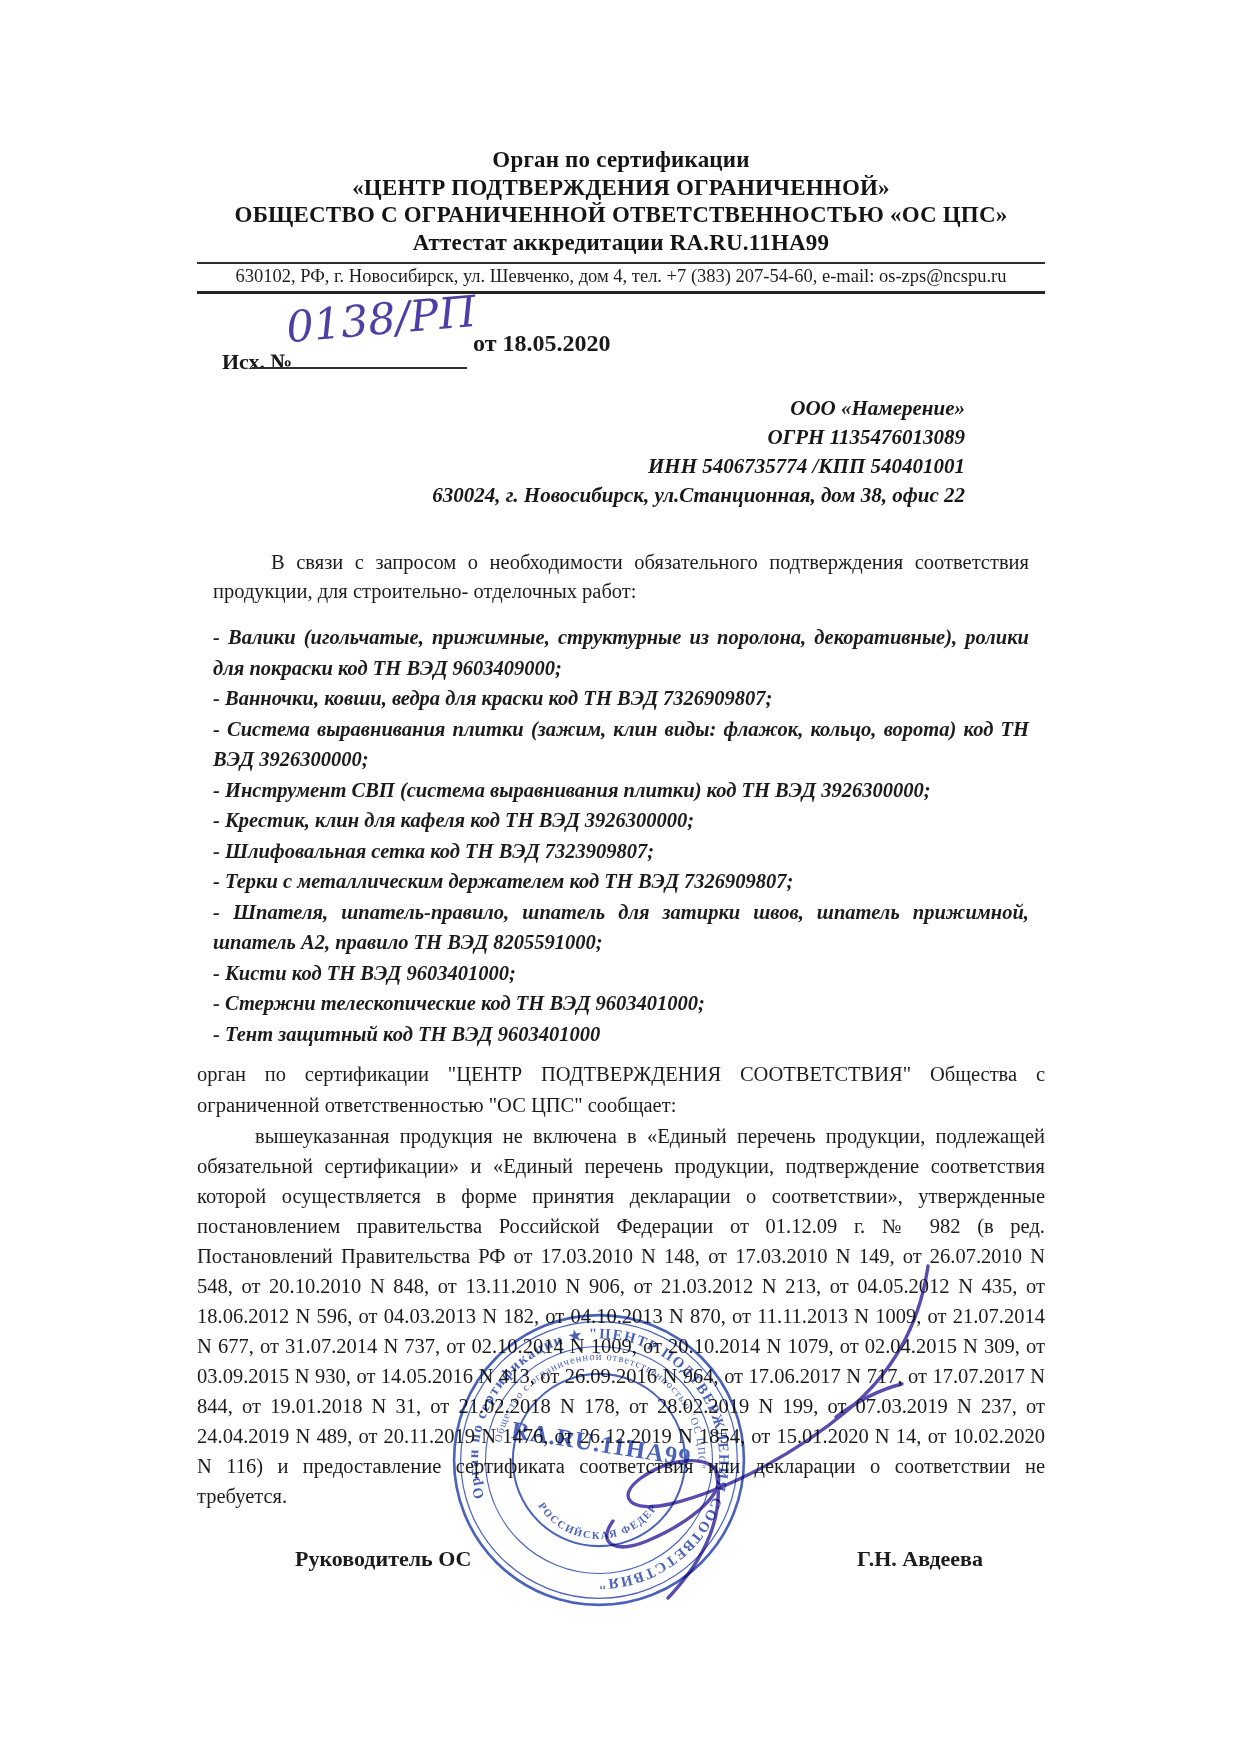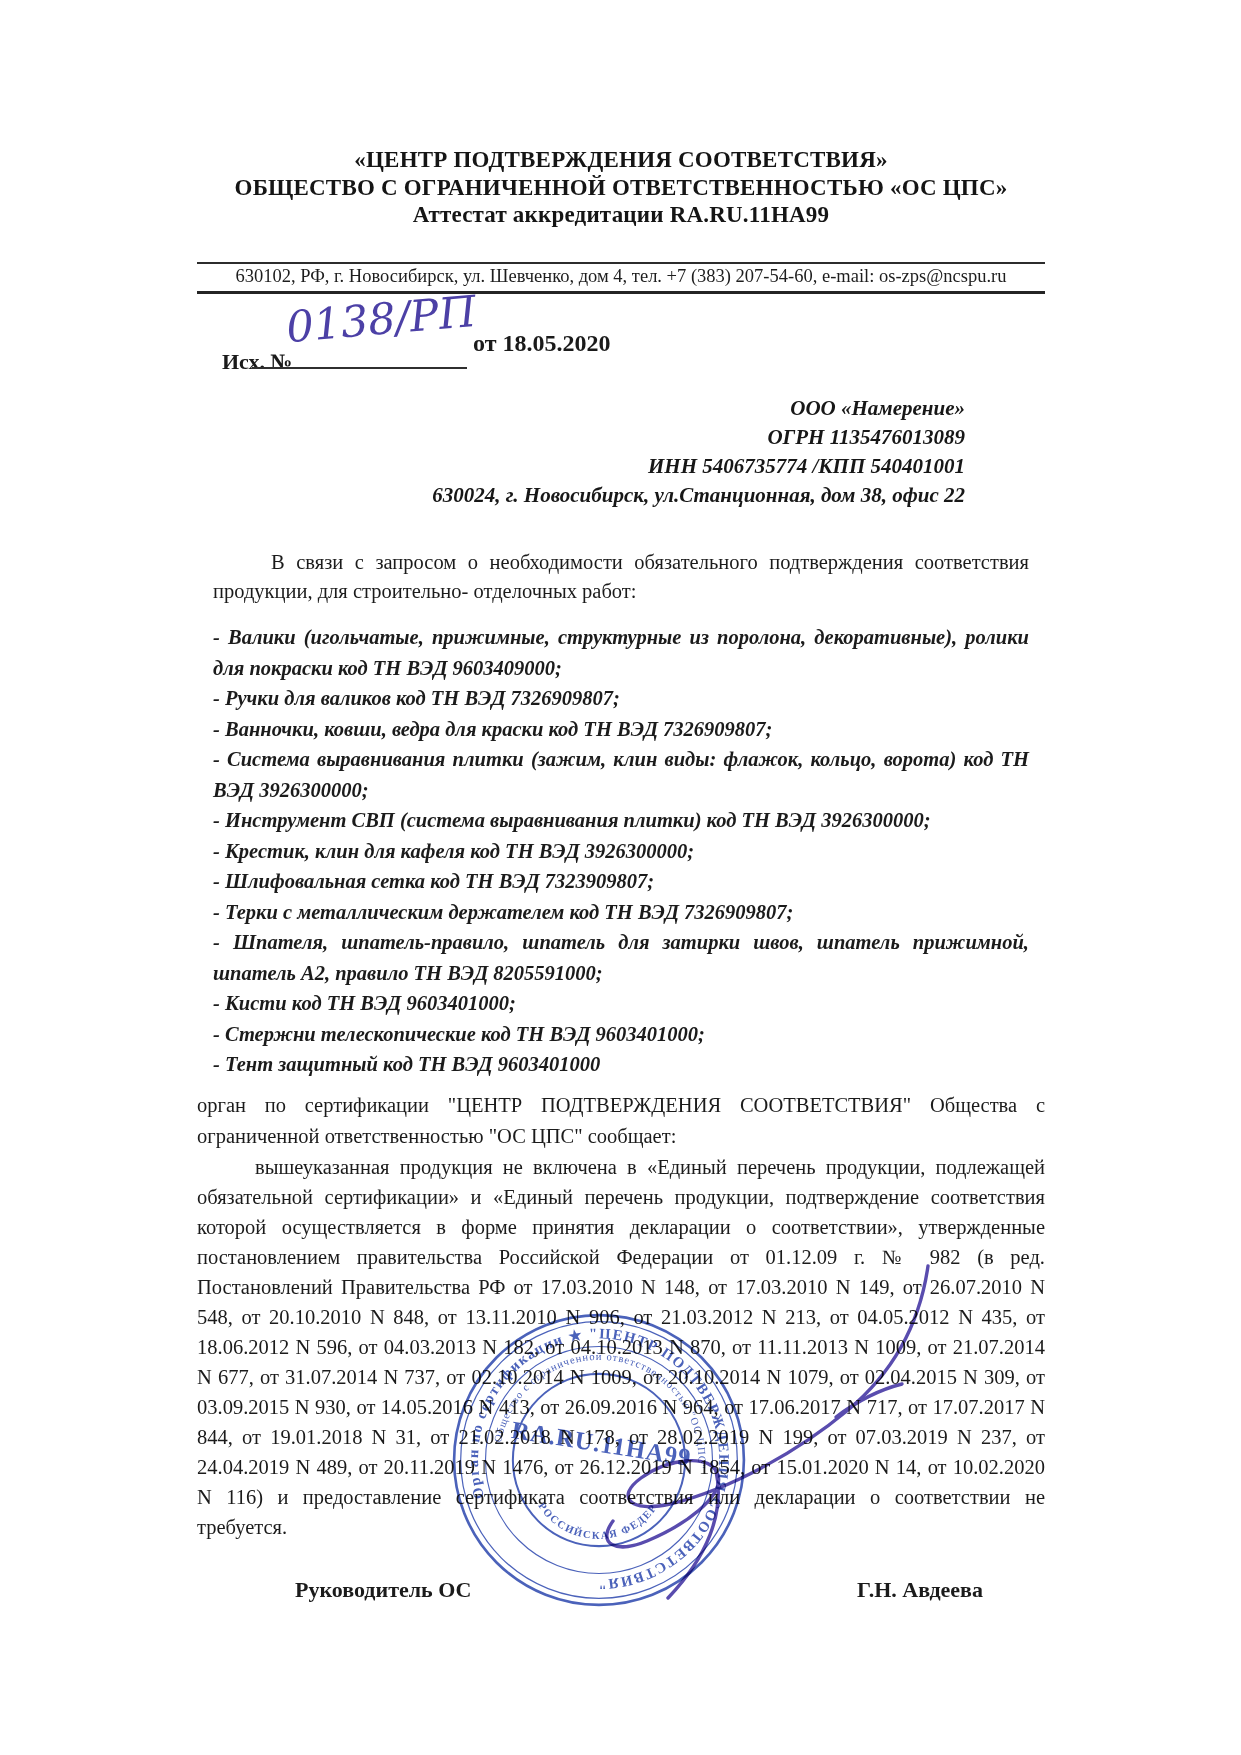--- a/index.html
+++ b/index.html
@@ -42,21 +42,22 @@
   
   .stamp{position:absolute;left:447px;top:1308px;width:304px;height:304px;mix-blend-mode:multiply;opacity:.92;}
   .ink{position:absolute;left:0;top:0;width:1241px;height:1755px;mix-blend-mode:multiply;pointer-events:none;}
 </style>
 </head>
 <body>
 
 <div class="page">
 
   <div class="letterhead">
-    <div>«ЦЕНТР ПОДТВЕРЖДЕНИЯ СООТВЕТСТВИЯ»</div>
+    <div>Орган по сертификации</div>
+    <div>«ЦЕНТР ПОДТВЕРЖДЕНИЯ ОГРАНИЧЕННОЙ»</div>
     <div>ОБЩЕСТВО С ОГРАНИЧЕННОЙ ОТВЕТСТВЕННОСТЬЮ «ОС ЦПС»</div>
     <div>Аттестат аккредитации RA.RU.11НА99</div>
   </div>
 
   <div class="address-band">630102, РФ, г. Новосибирск, ул. Шевченко, дом 4, тел. +7 (383) 207-54-60,  e-mail: os-zps@ncspu.ru</div>
 
   <span class="ref-label">Исх. №</span>
   <span class="hand">0138/РП</span>
   <div class="ref-underline"></div>
   <span class="ref-date">от 18.05.2020</span>
@@ -65,21 +66,20 @@
     <div>ООО «Намерение»</div>
     <div>ОГРН 1135476013089</div>
     <div>ИНН 5406735774 /КПП 540401001</div>
     <div>630024, г. Новосибирск, ул.Станционная, дом 38, офис 22</div>
   </div>
 
   <div class="flow">
     <p class="intro">В связи с запросом о необходимости обязательного подтверждения соответствия продукции, для строительно- отделочных работ:</p>
     <div class="plist">
       <div>- Валики (игольчатые, прижимные, структурные из поролона, декоративные), ролики для покраски код ТН ВЭД 9603409000;</div>
-      <div>- Ручки для валиков код ТН ВЭД 7326909807;</div>
       <div>- Ванночки, ковши, ведра для краски код ТН ВЭД 7326909807;</div>
       <div>- Система выравнивания плитки (зажим, клин виды: флажок, кольцо, ворота) код ТН ВЭД 3926300000;</div>
       <div>- Инструмент СВП (система выравнивания плитки) код ТН ВЭД 3926300000;</div>
       <div>- Крестик, клин для кафеля код ТН ВЭД 3926300000;</div>
       <div>- Шлифовальная сетка код ТН ВЭД 7323909807;</div>
       <div>- Терки с металлическим держателем код ТН ВЭД 7326909807;</div>
       <div>- Шпателя, шпатель-правило, шпатель для затирки швов, шпатель прижимной, шпатель А2, правило ТН ВЭД 8205591000;</div>
       <div>- Кисти код ТН ВЭД 9603401000;</div>
       <div>- Стержни телескопические код ТН ВЭД 9603401000;</div>
       <div>- Тент защитный код ТН ВЭД 9603401000</div>

